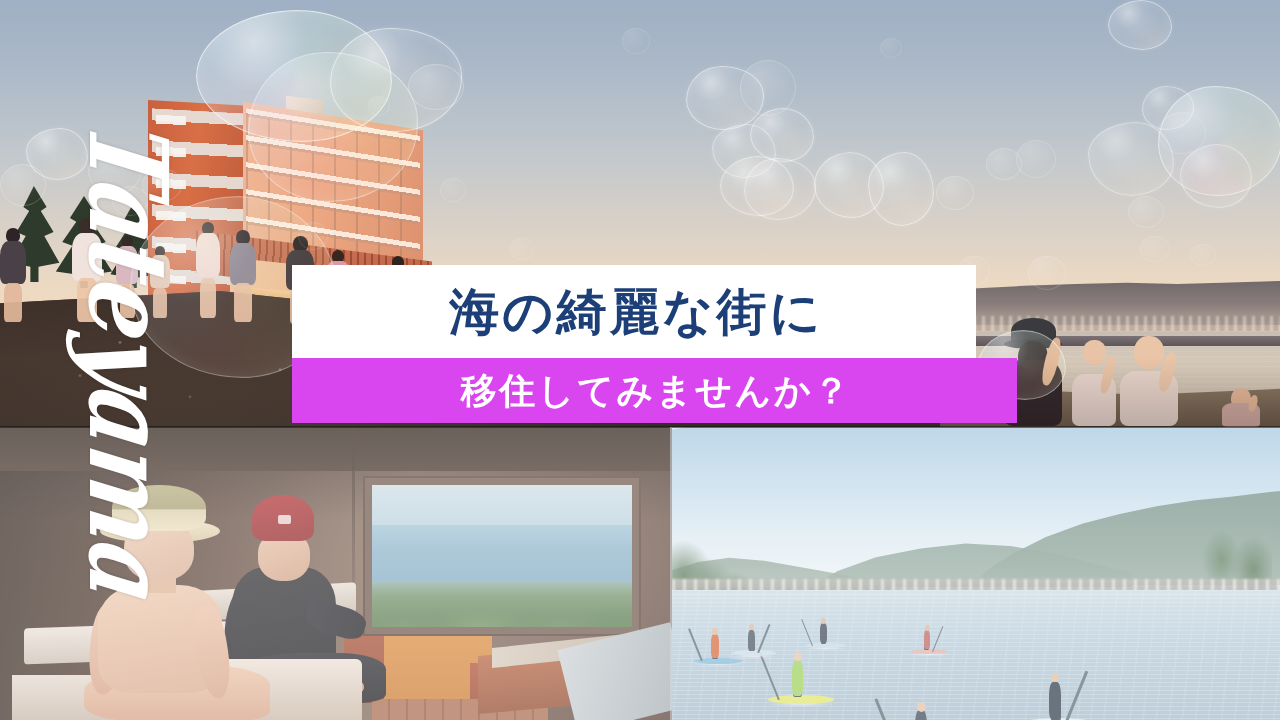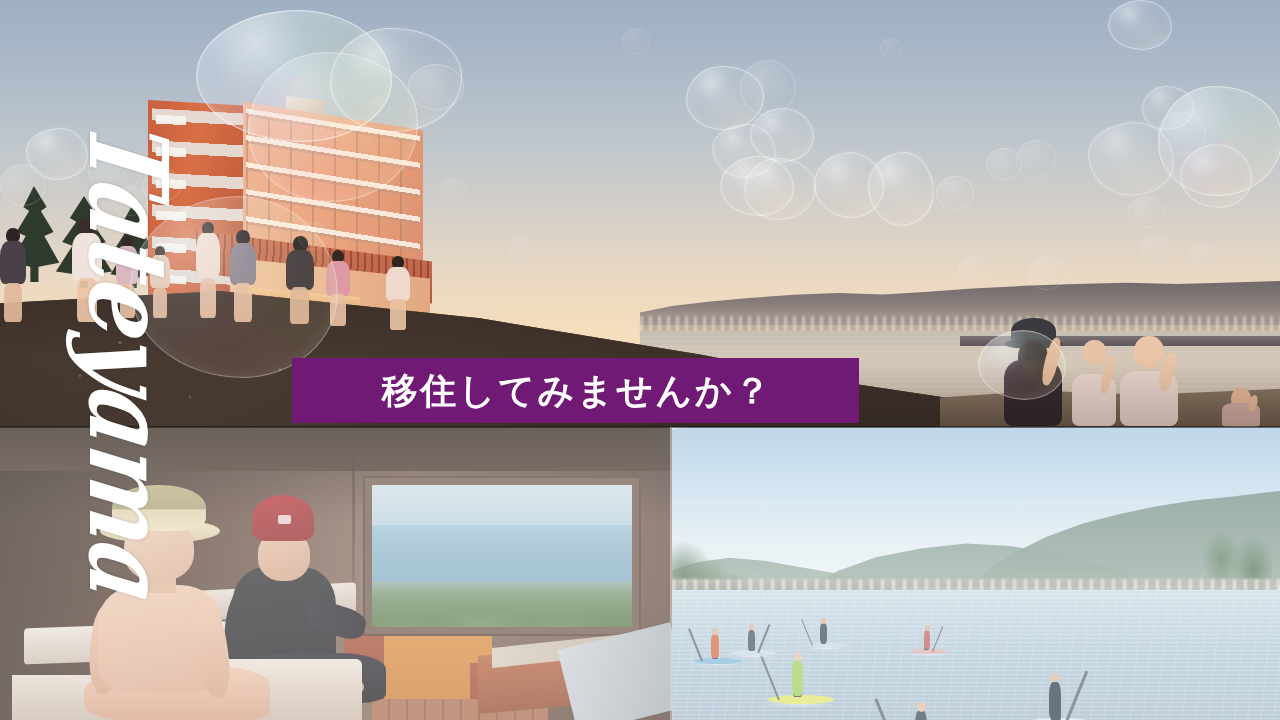--- a/index.html
+++ b/index.html
@@ -431,22 +431,22 @@
     background:#fff; z-index:60;
     display:flex; align-items:center; justify-content:center;
   }
   .banner-white .t{
     font-family:"Liberation Serif", serif;
     font-size:50px; font-weight:700; color:#1c3f78;
     letter-spacing:.06em; line-height:1; white-space:nowrap;
     padding-left:.1em;
   }
   .banner-blue{
-    position:absolute; left:292px; top:358px; width:567px; height:65px;
-    background:#701a75; z-index:60;
+    position:absolute; left:292px; top:358px; width:725px; height:65px;
+    background:#d946ef; z-index:60;
     display:flex; align-items:center; justify-content:center;
   }
   .banner-blue .t{
     font-family:"Liberation Serif", serif;
     font-size:36px; font-weight:700; color:#ffffff;
     letter-spacing:.07em; line-height:1; white-space:nowrap;
     padding-left:.1em;
   }
 
   
@@ -720,20 +720,23 @@
           <div class="bdy" style="left: 14px; bottom: 5px; width: 6px; height: 19px; background: rgb(192, 102, 92);"></div>
           <div class="bd" style="left: 15px; bottom: 23px; width: 5px; height: 6px; background: rgb(224, 183, 151);"></div>
         </div>
       </div>
     <div class="br-wash"></div>
   </div>
 
   <div class="div-h"></div>
   <div class="div-v"></div>
 
+  <div class="banner-white">
+    <span class="t">海の綺麗な街に</span>
+  </div>
   <div class="banner-blue">
     <span class="t">移住してみませんか？</span>
   </div>
 
   <div class="logo-wrap">
     <div class="logo">Tateyama</div>
   </div>
 
 </div>
 

